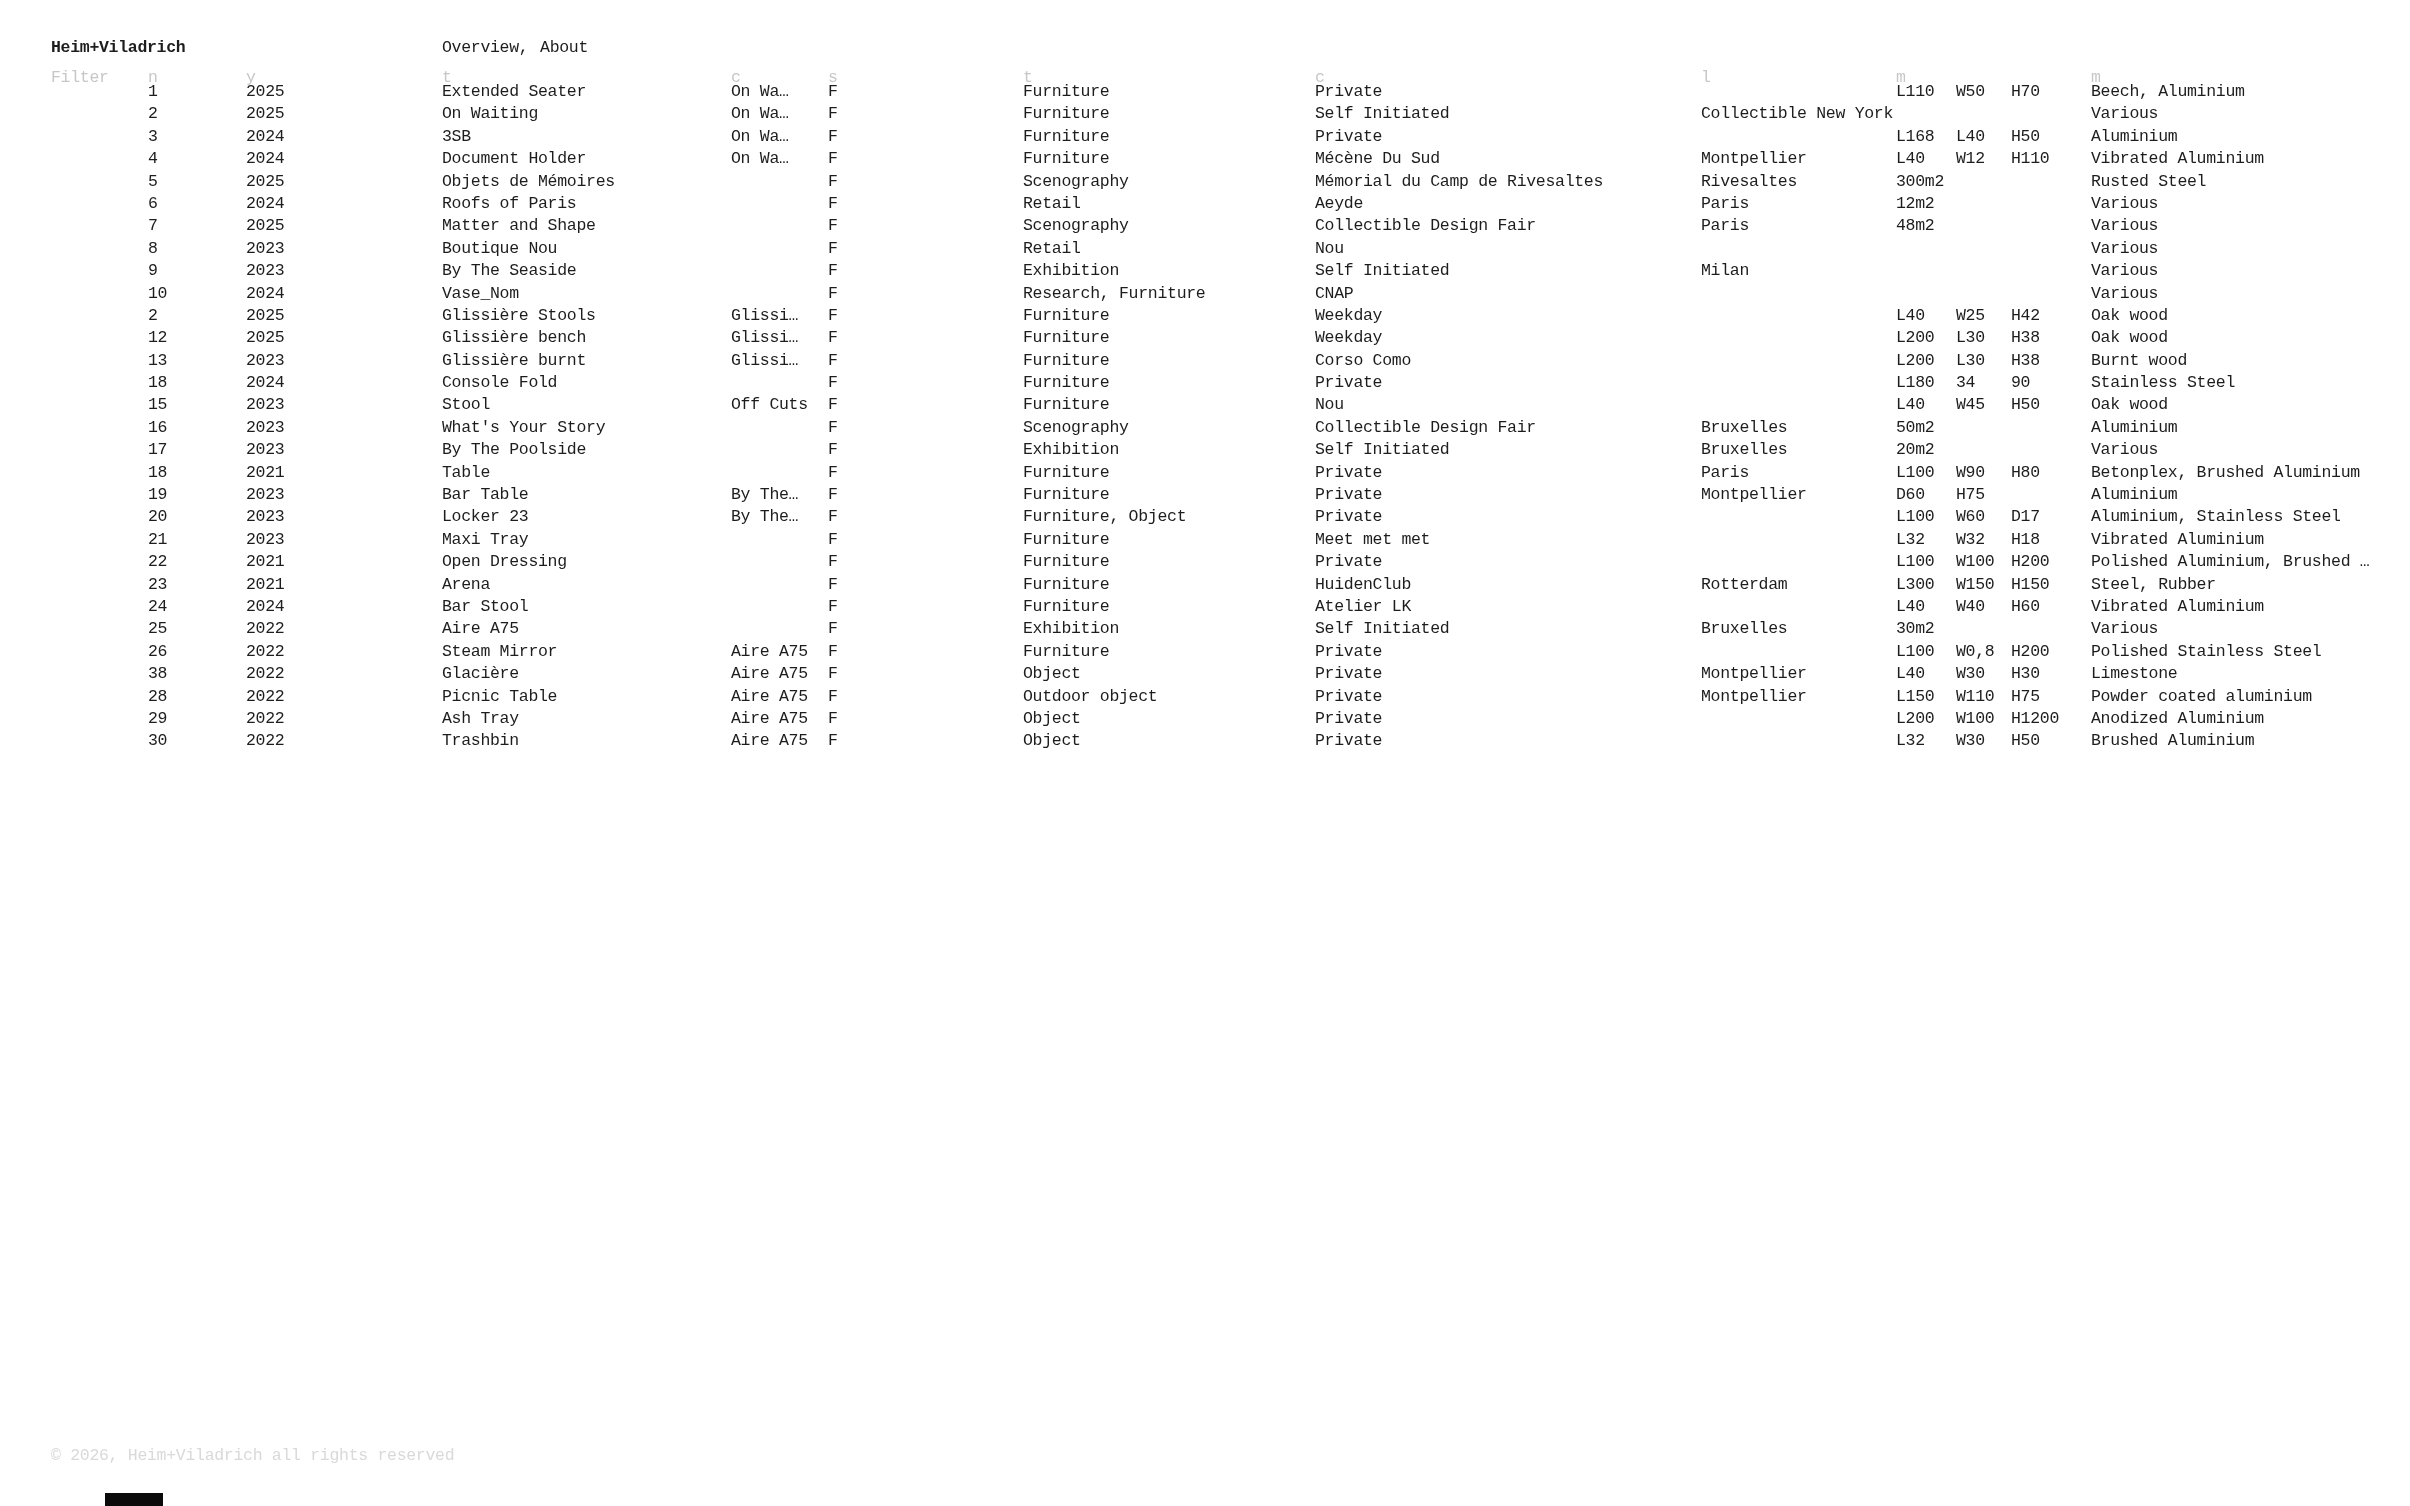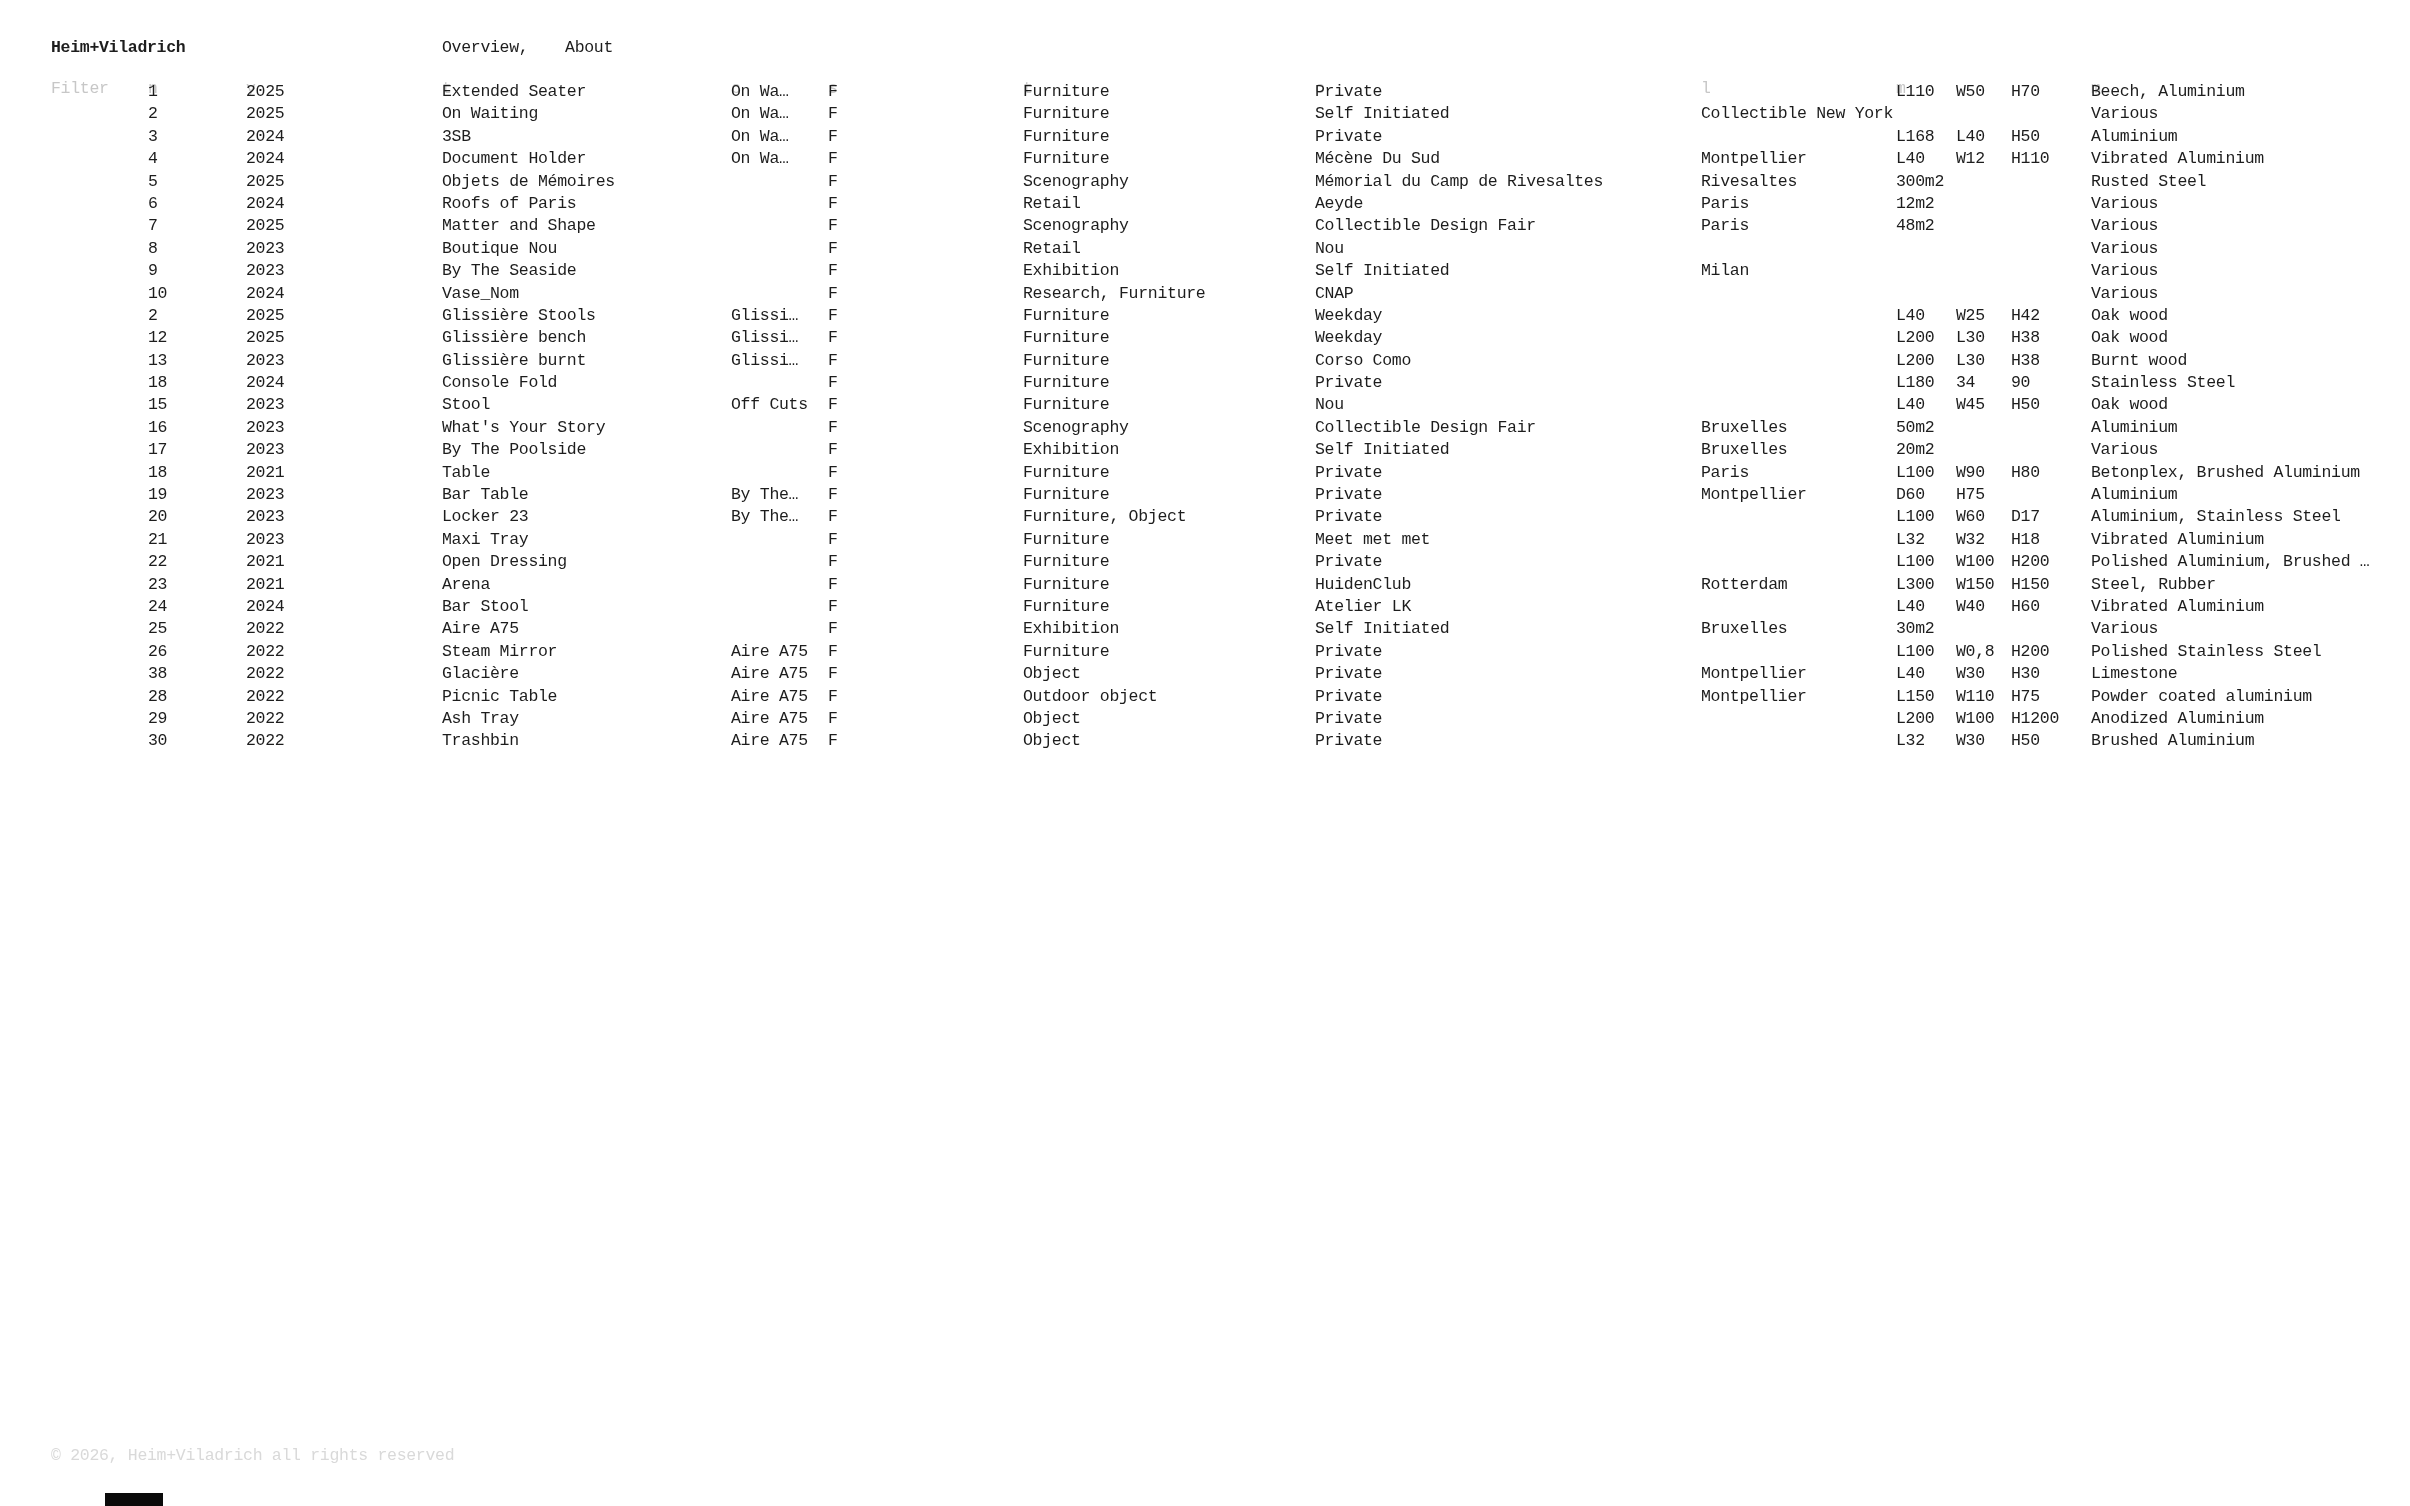--- a/index.html
+++ b/index.html
@@ -11,23 +11,23 @@
     width:2411px;height:1507px;position:relative;overflow:hidden;
     background:var(--bg);
     font-family:"Liberation Mono","DejaVu Sans Mono",monospace;
     font-size:16.5px;letter-spacing:-0.3px;color:var(--text);
   }
   .abs{position:absolute;white-space:nowrap;}
   
   #brand{left:51px;top:38px;font-weight:bold;}
   #nav{left:442px;top:38px;}
   #nav span{cursor:pointer;}
-  #nav .nav-first{margin-right:27px;}
+  #nav .nav-first{margin-right:2px;}
   
-  #filter-row{left:0;top:79px;width:2215px;height:21px;}
+  #filter-row{left:0;top:68px;width:2215px;height:21px;}
   #filter-input{
     position:absolute;left:51px;top:0;width:151px;border:none;outline:none;background:transparent;
     font:inherit;letter-spacing:inherit;color:var(--text);padding:0;
   }
   #filter-input::placeholder{color:var(--muted);opacity:1;}
   .colhead{position:absolute;top:0;color:var(--muted);}
   
   .x-n{left:148px}.x-y{left:246px}.x-title{left:442px}.x-coll{left:731px}.x-s{left:828px}
   .x-type{left:1023px}.x-client{left:1315px}.x-loc{left:1701px}
   .x-d1{left:1896px}.x-d2{left:1956px}.x-d3{left:2011px}.x-mat{left:2091px}

